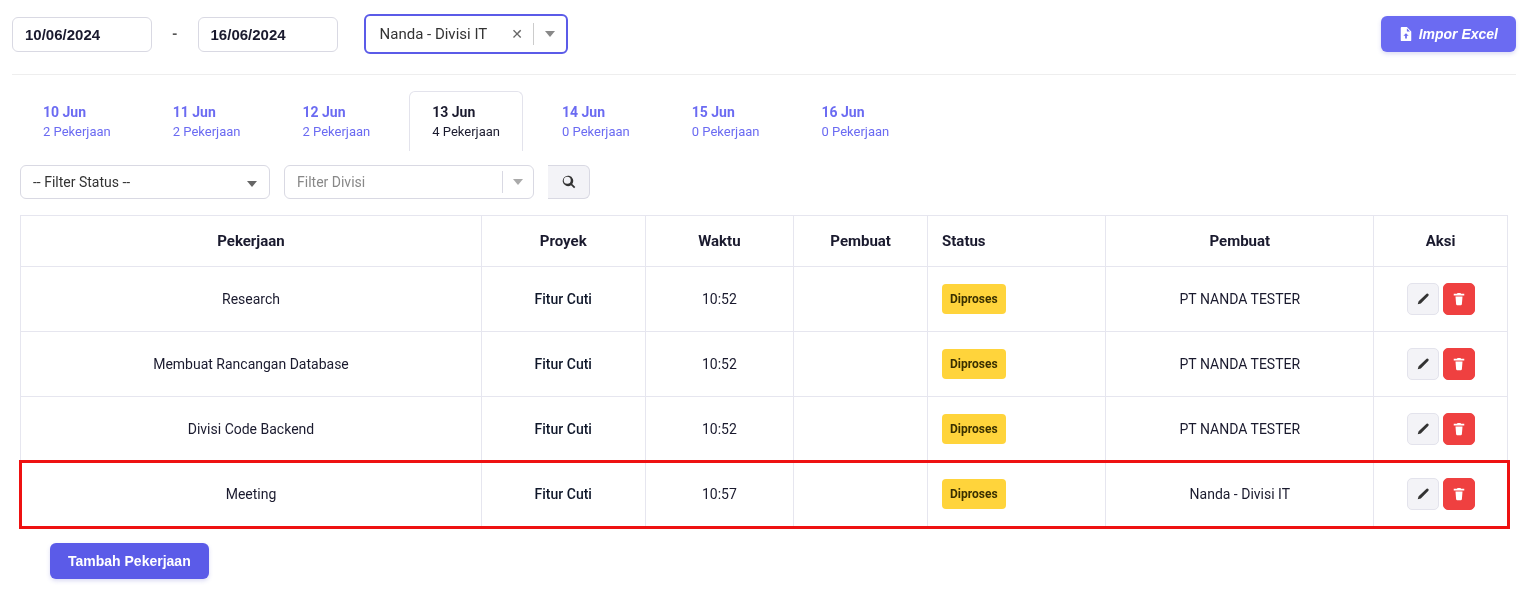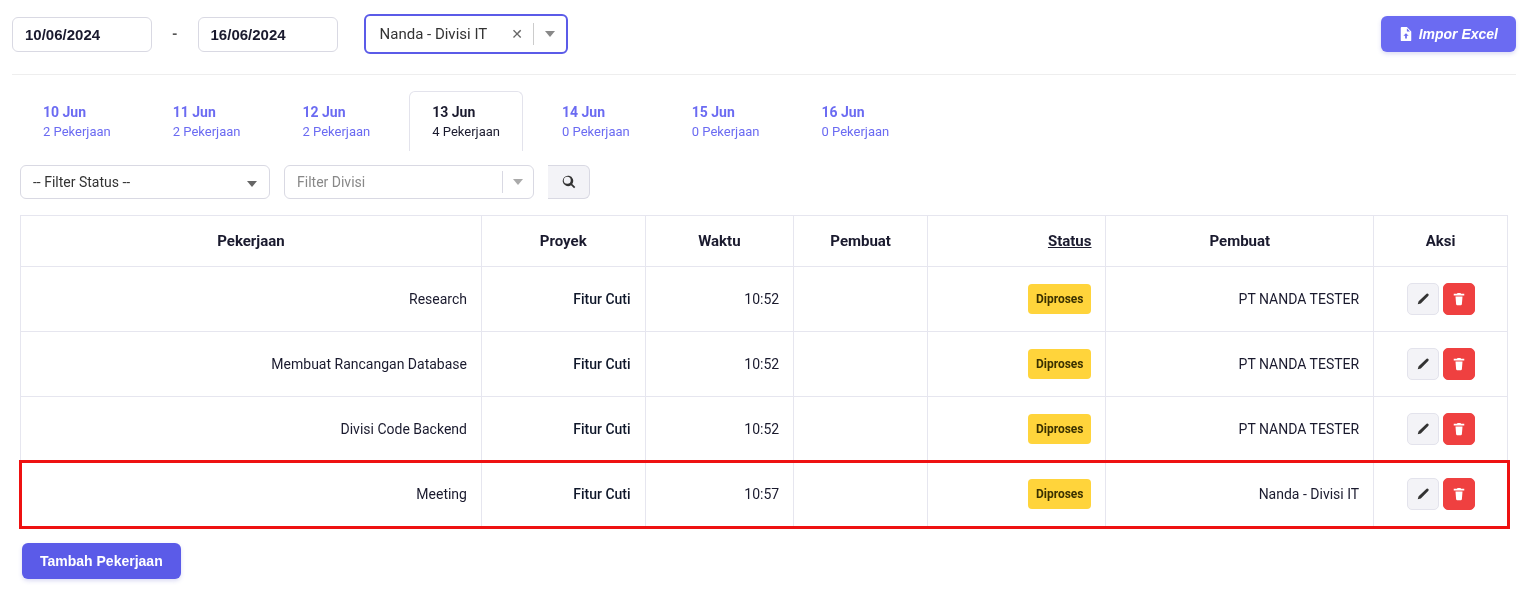--- a/index.html
+++ b/index.html
@@ -37,21 +37,21 @@
     color: #666; cursor: pointer; height: 100%;
   }
   .person-select .sep { width: 1px; height: 22px; background: #ccc; }
   .spacer { flex: 1; }
   .btn {
     border: none; border-radius: 6px; padding: 10px 18px; font-size: 14px;
     font-weight: 600; cursor: pointer; display: inline-flex; align-items: center;
     gap: 6px; box-shadow: 0 2px 4px rgba(80,80,200,.2);
   }
   .btn-primary { background: #6b6bf2; color: #fff; font-style: italic; }
-  .btn-primary-dark { background: #5b5be8; color: #fff; }
+  .btn-primary-dark { background: #5b5be8; color: #fff; margin-left: 28px; }
   .btn .ic { width: 14px; height: 14px; fill: currentColor; }
   hr { border: none; border-top: 1px solid #eee; margin: 0 0 16px; }
   .tabs { display: flex; gap: 16px; padding: 0 8px; }
   .tab {
     padding: 12px 22px; cursor: pointer; border: 1px solid transparent;
     border-bottom: none; border-radius: 6px 6px 0 0;
   }
   .tab .d { color: #6b6bf2; font-weight: 700; font-size: 14px; }
   .tab .c { color: #6b6bf2; font-size: 13px; margin-top: 4px; }
   .tab.active { border-color: #e3e3ec; background: #fff; }
@@ -73,29 +73,29 @@
   .search-input {
     border: 1px solid #d9d9e3; border-radius: 6px 0 0 6px; padding: 8px 12px;
     font-size: 14px; width: 205px;
   }
   .search-btn {
     border: 1px solid #d9d9e3; border-left: none; border-radius: 0 6px 6px 0;
     background: #f3f3f7; width: 42px; display: flex; align-items: center;
     justify-content: center; cursor: pointer;
   }
   table { width: calc(100% - 16px); margin: 0 8px; border-collapse: collapse; }
-  th, td { border: 1px solid #e6e6ef; padding: 16px 14px; text-align: right; vertical-align: middle; }
+  th, td { border: 1px solid #e6e6ef; padding: 16px 14px; text-align: center; vertical-align: middle; }
   th { font-weight: 700; color: #1a1a2e; font-size: 15px; text-align: center; }
   th:first-child { text-align: center; }
   td.project a { color: #0f172a; text-decoration: none; font-weight: 500; }
   .badge {
     background: #ffd43b; color: #3a3000; font-weight: 700; font-size: 12px;
     padding: 8px 8px; border-radius: 4px; display: inline-block;
   }
-  td.status, th.status { text-align: right; text-decoration: underline; }
+  td.status, th.status { text-align: left; }
   td.aksi, th.aksi { text-align: center; width: 130px; }
   .iconbtn {
     width: 32px; height: 32px; border-radius: 5px; border: 1px solid #e3e3ec;
     display: inline-flex; align-items: center; justify-content: center;
     cursor: pointer; margin: 0 2px;
   }
   .iconbtn.edit { background: #f3f3f7; color: #333; }
   .iconbtn.del { background: #ef4040; border-color: #ef4040; color: #fff; }
   .iconbtn svg { width: 14px; height: 14px; fill: currentColor; }
   tbody tr.highlight td { position: relative; }

